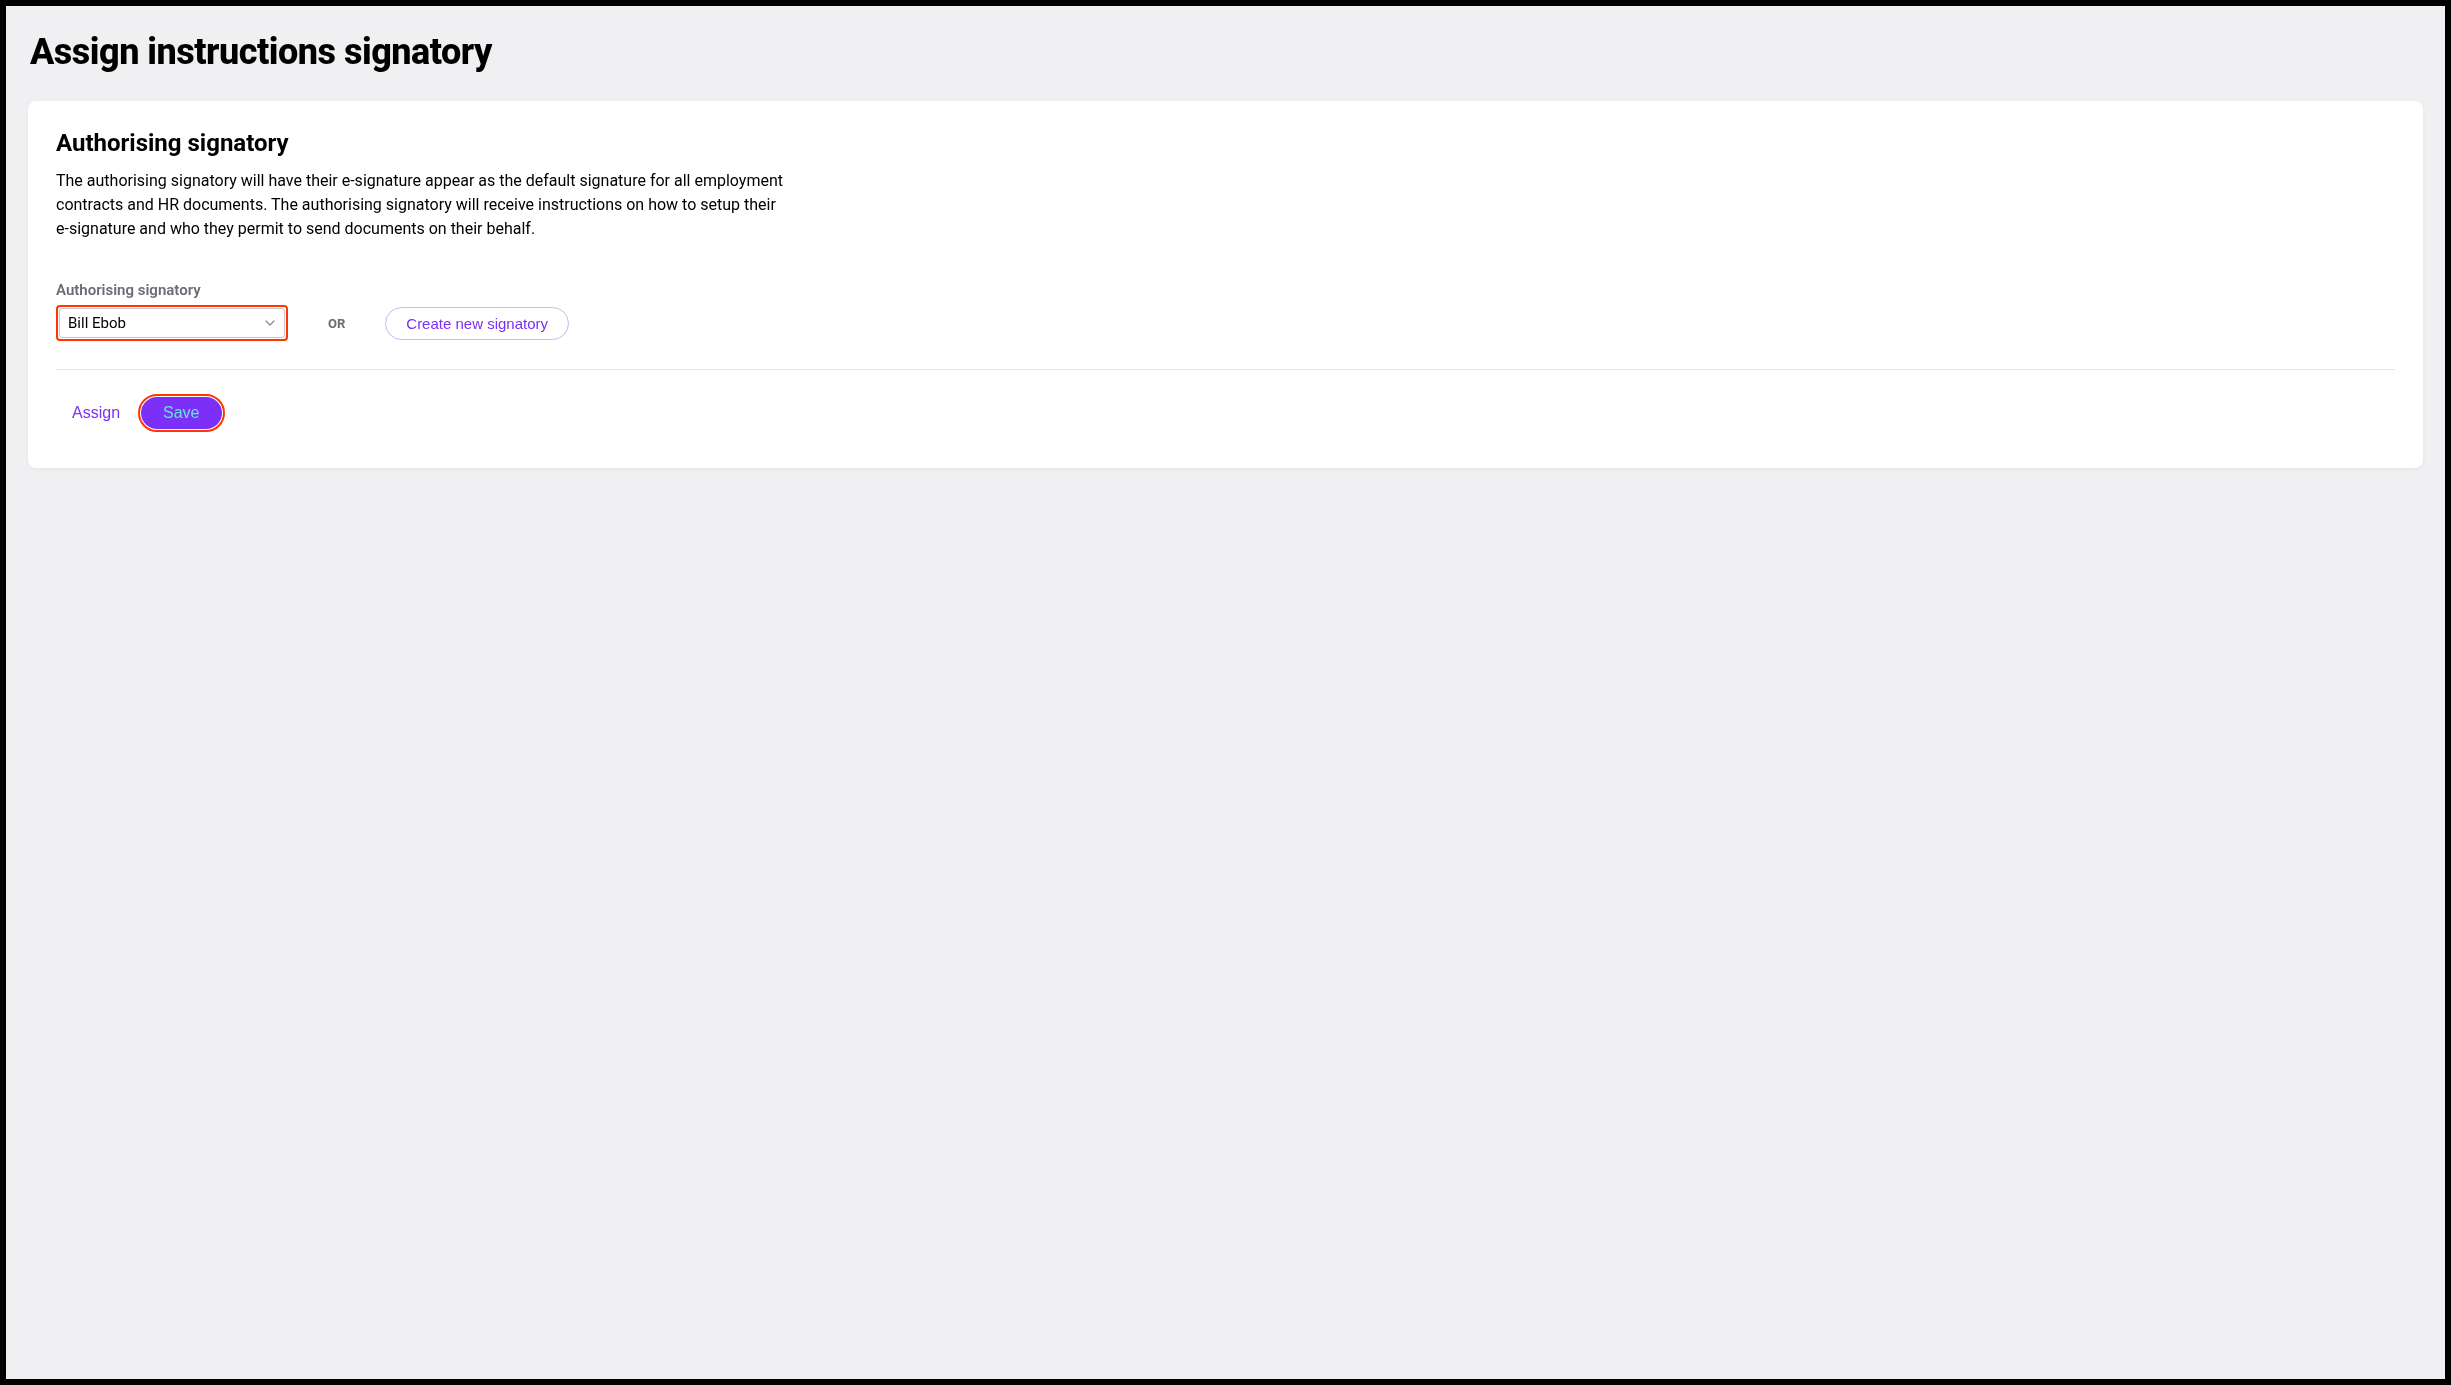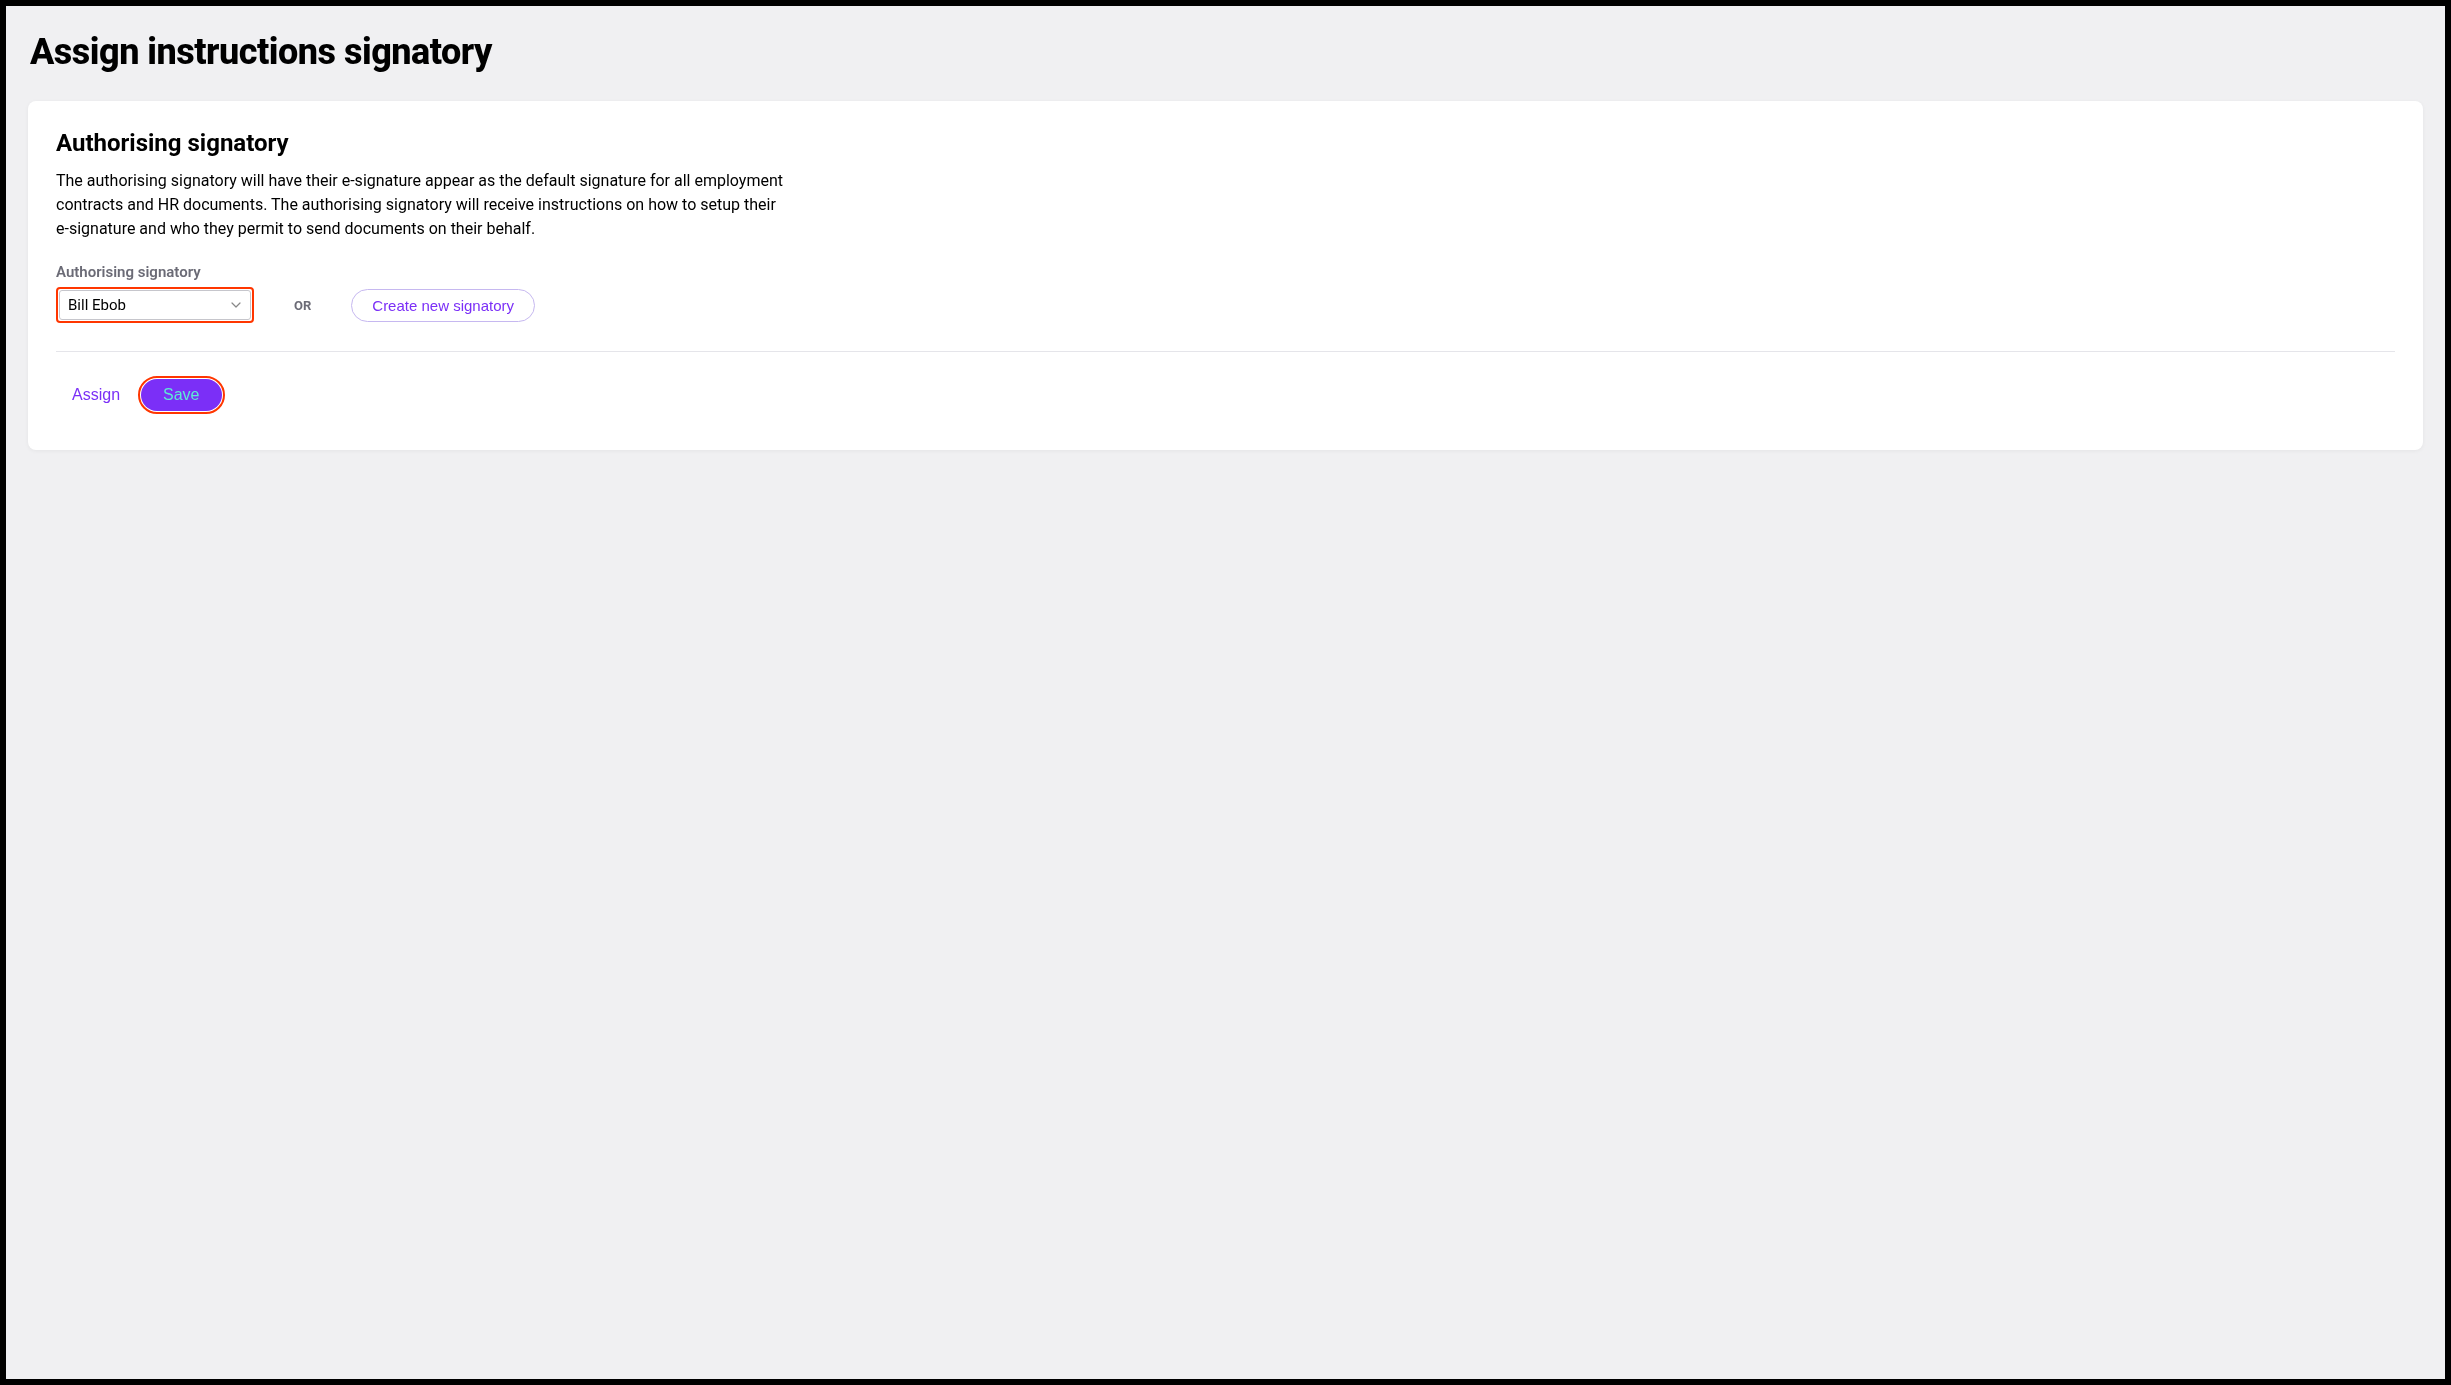--- a/index.html
+++ b/index.html
@@ -28,39 +28,39 @@
       font-size: 24px;
       font-weight: 700;
       color: #000;
       margin-bottom: 12px;
     }
     .card-desc {
       font-size: 16px;
       line-height: 1.5;
       color: #000;
       max-width: 730px;
-      margin-bottom: 22px;
+      margin-bottom: 40px;
     }
     .field-label {
       font-size: 15px;
       font-weight: 600;
       color: #6b6b76;
       margin-bottom: 6px;
       display: block;
     }
     .row {
       display: flex;
       align-items: center;
       gap: 40px;
     }
     .select-wrap {
       position: relative;
       border: 2.5px solid #ff3600;
       border-radius: 4px;
-      width: 198px;
+      width: 232px;
       height: 36px;
       background: #fff;
       display: flex;
       align-items: center;
       padding: 0 28px 0 10px;
       cursor: pointer;
     }
     .select-wrap-inner {
       position: absolute;
       inset: 1px;

